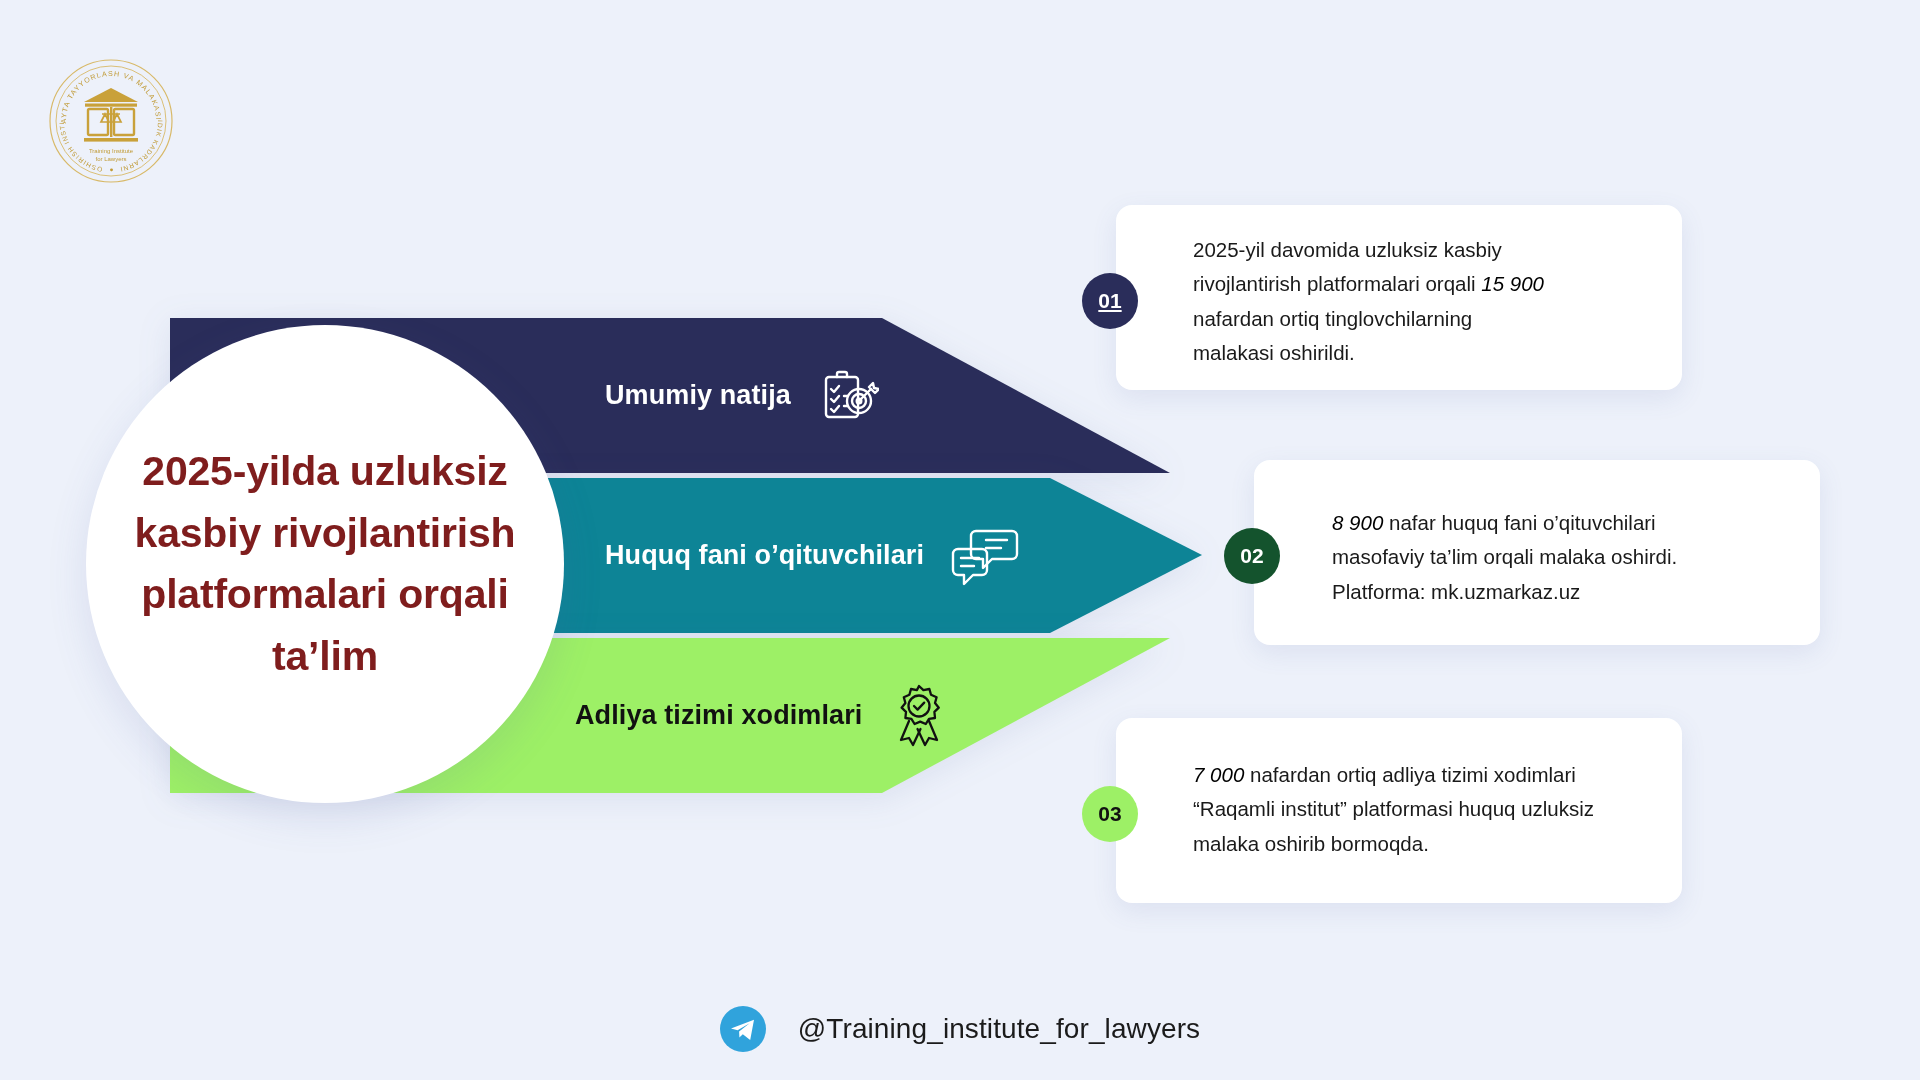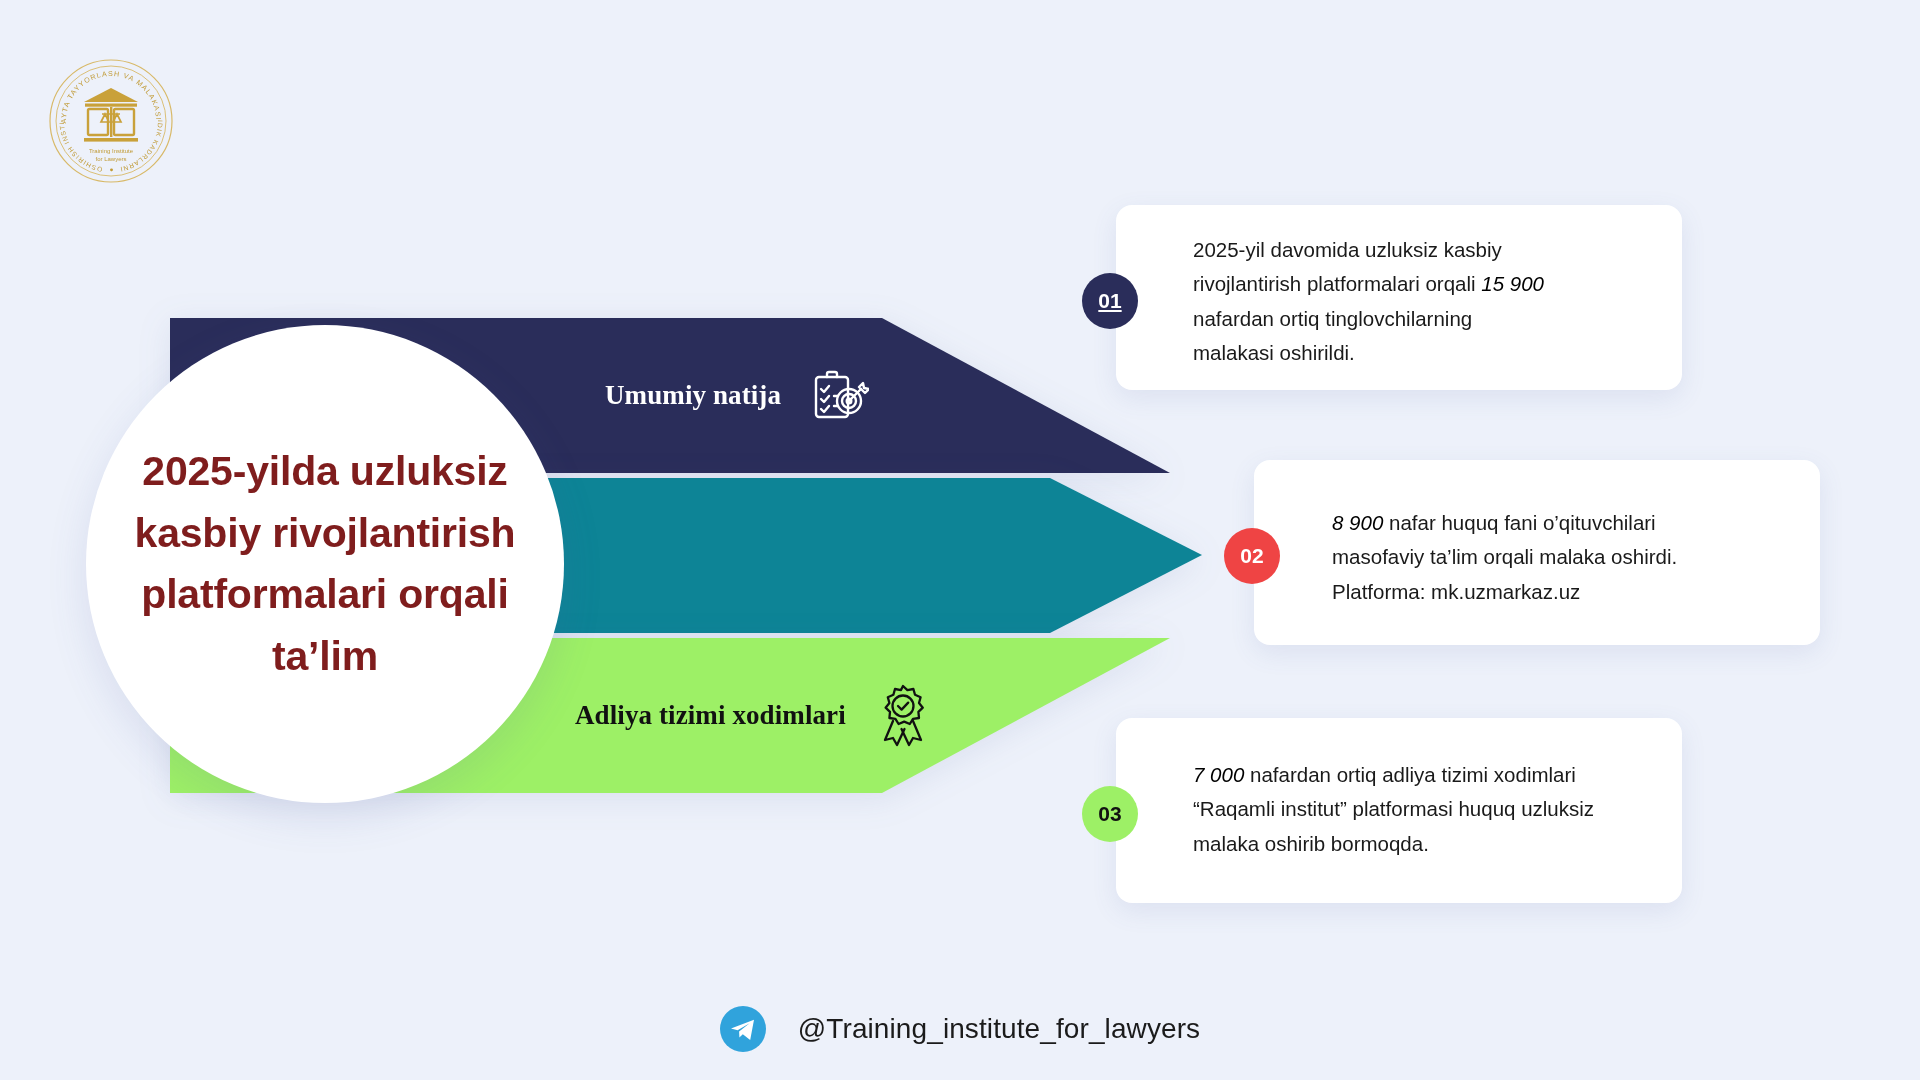--- a/index.html
+++ b/index.html
@@ -52,21 +52,20 @@
     filter:drop-shadow(0 6px 16px rgba(70,85,150,.10));
   }
   .arrow-shape svg { width:100%; height:100%; display:block; }
 
   .arrow-label {
     position:relative; z-index:3;
     font-weight:800;
     font-size:27px;
     letter-spacing:.1px;
     white-space:nowrap;
-    font-family:Liberation Serif, serif;
   }
   .arrow-icon { position:relative; z-index:3; margin-left:26px; }
   .arrow-icon svg { display:block; }
 
   #arrow-row-1 { top:318px; width:1000px; }
   #arrow-row-1 .arrow-label { margin-left:435px; color:#ffffff; }
   #arrow-row-2 { top:478px; width:1032px; }
   #arrow-row-2 .arrow-label { margin-left:435px; color:#ffffff; }
   #arrow-row-3 { top:638px; width:1000px; }
   #arrow-row-3 .arrow-label { margin-left:405px; color:#111111; }
@@ -98,21 +97,21 @@
   
   .step-badge {
     position:absolute;
     width:56px; height:56px;
     border-radius:50%;
     display:flex; align-items:center; justify-content:center;
     font-weight:800; font-size:21px;
     z-index:6;
   }
   #badge-1 { left:1082px; top:273px; background:#2a2d5a; color:#ffffff;text-decoration:underline; }
-  #badge-2 { left:1224px; top:528px; background:#ef4444; color:#ffffff; }
+  #badge-2 { left:1224px; top:528px; background:#14532d; color:#ffffff; }
   #badge-3 { left:1082px; top:786px; background:#9df066; color:#111111; }
 
   
   #footer {
     position:absolute;
     left:0; right:0; top:1006px;
     display:flex; align-items:center; justify-content:center;
     gap:32px;
     z-index:4;
   }
@@ -177,20 +176,21 @@
     </svg>
   </span>
 </div>
 
 <div class="arrow-row" id="arrow-row-2">
   <div class="arrow-shape">
     <svg viewBox="0 0 1032 155" preserveAspectRatio="none">
       <polygon points="0,0 880,0 1032,77 880,155 0,155" fill="#0d8496"></polygon>
     </svg>
   </div>
+  <span class="arrow-label">Huquq fani o’qituvchilari</span>
   <span class="arrow-icon">
     <svg width="70" height="62" viewBox="0 0 70 62" fill="none" stroke="#ffffff" stroke-width="2.4" stroke-linecap="round" stroke-linejoin="round">
       <path d="M26 6 h36 a5 5 0 0 1 5 5 v18 a5 5 0 0 1 -5 5 h-20 l-9 9 v-9 h-7 a5 5 0 0 1 -5 -5 v-18 a5 5 0 0 1 5 -5 z"></path>
       <path d="M36 15 h21 M36 23 h15"></path>
       <path d="M8 24 h24 a5 5 0 0 1 5 5 v16 a5 5 0 0 1 -5 5 h-9 l-9 9 v-9 h-6 a5 5 0 0 1 -5 -5 v-16 a5 5 0 0 1 5 -5 z"></path>
       <path d="M11 33 h18 M11 41 h13"></path>
     </svg>
   </span>
 </div>
 

